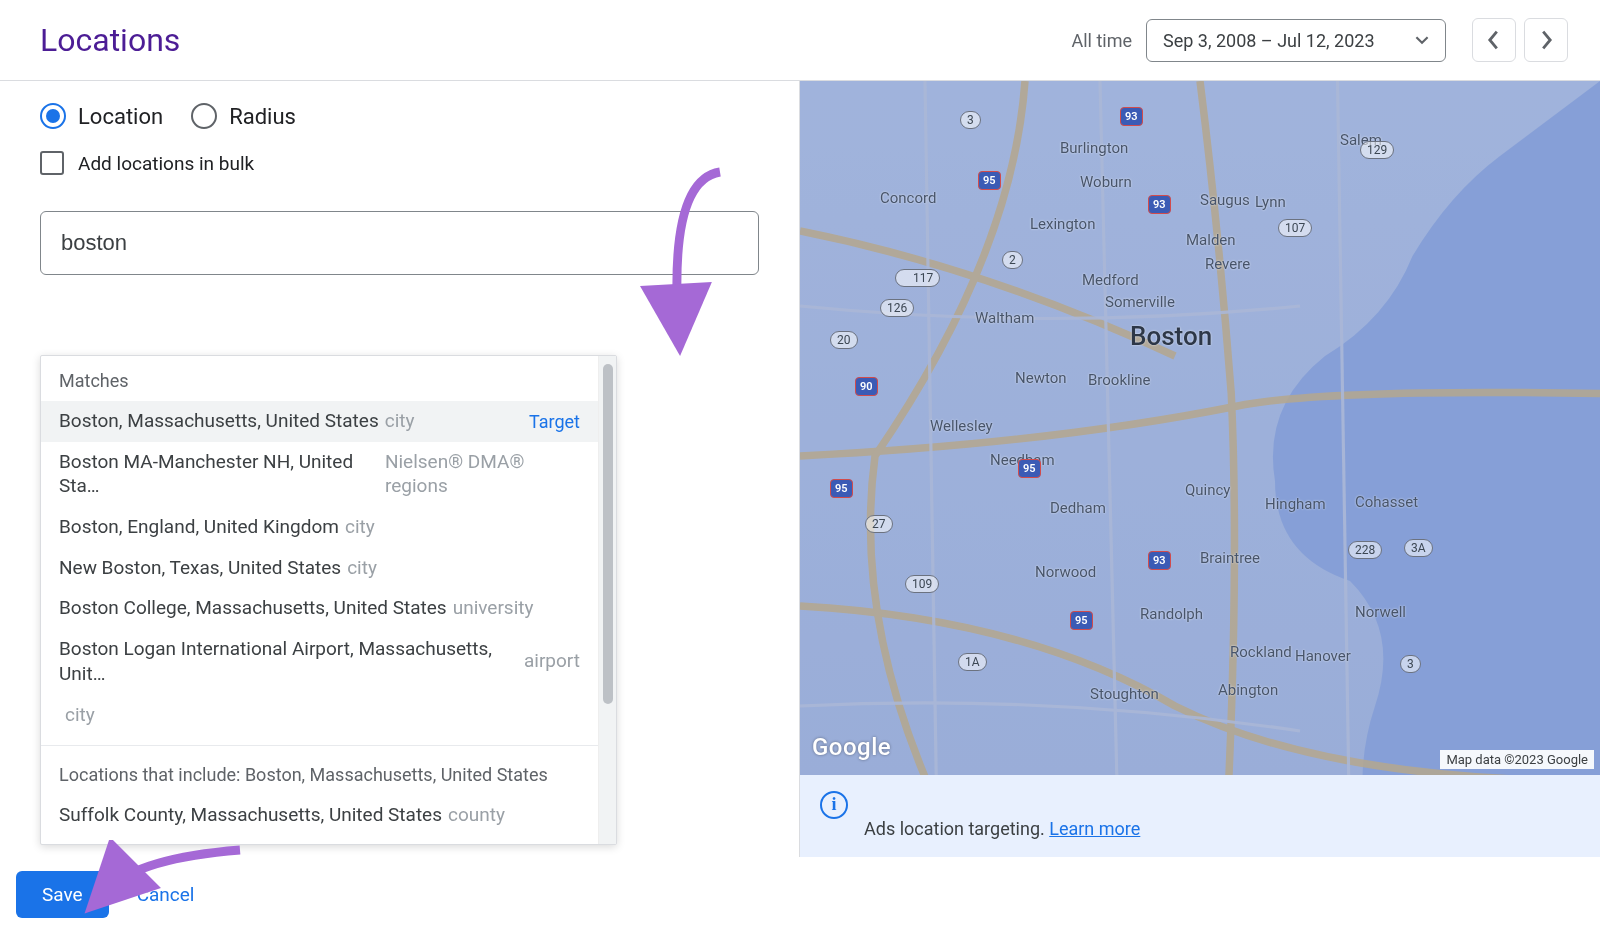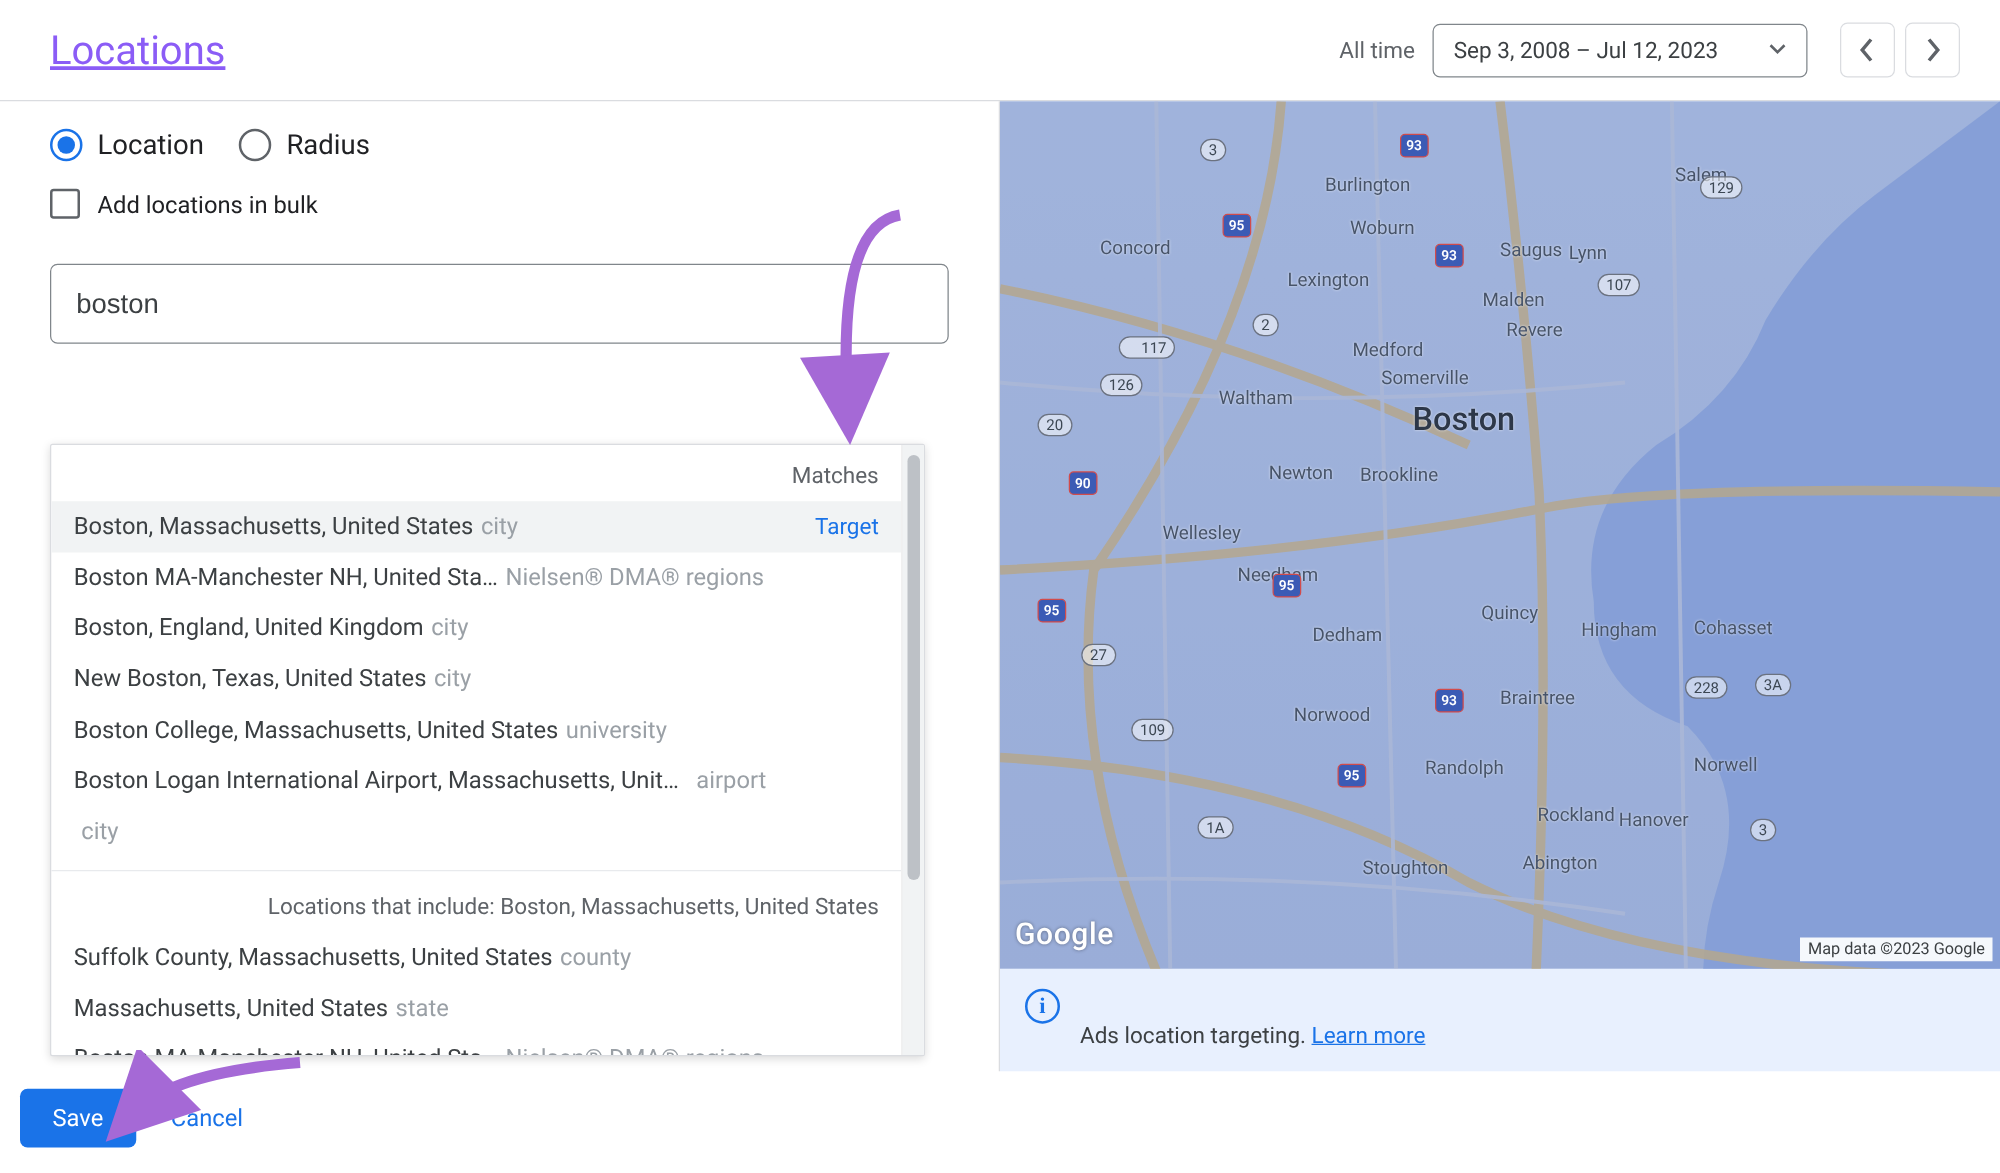--- a/index.html
+++ b/index.html
@@ -19,24 +19,23 @@
   }
   
   .header {
     display: flex;
     align-items: center;
     padding: 18px 32px 18px 40px;
     border-bottom: 1px solid #dadce0;
   }
   .header-title {
     font-size: 32px;
-    color: #8b5cf6;
+    color: #4c1d95;
     font-weight: 400;
     flex: 1;
-    text-decoration: underline;
   }
   .range-label {
     font-size: 18px;
     color: #5f6368;
     margin-right: 14px;
   }
   .daterange {
     display: flex;
     align-items: center;
     border: 1px solid #80868b;
@@ -135,29 +134,28 @@
     outline: none;
     font-size: 22px;
     width: 100%;
     color: #3c4043;
   }
   
   .dropdown {
     position: absolute;
     top: 274px;
     left: 40px;
-    width: 700px;
+    width: 577px;
     background: #fff;
     border: 1px solid #dadce0;
     border-radius: 2px;
     box-shadow: 0 2px 8px rgba(0,0,0,0.15);
     z-index: 5;
     display: flex;
     max-height: 490px;
-    text-align: right;
   }
   .dd-inner {
     flex: 1;
     overflow: hidden;
     padding-bottom: 8px;
   }
   .dd-scrollbar {
     width: 18px;
     background: #f1f3f4;
     border-left: 1px solid #eee;

